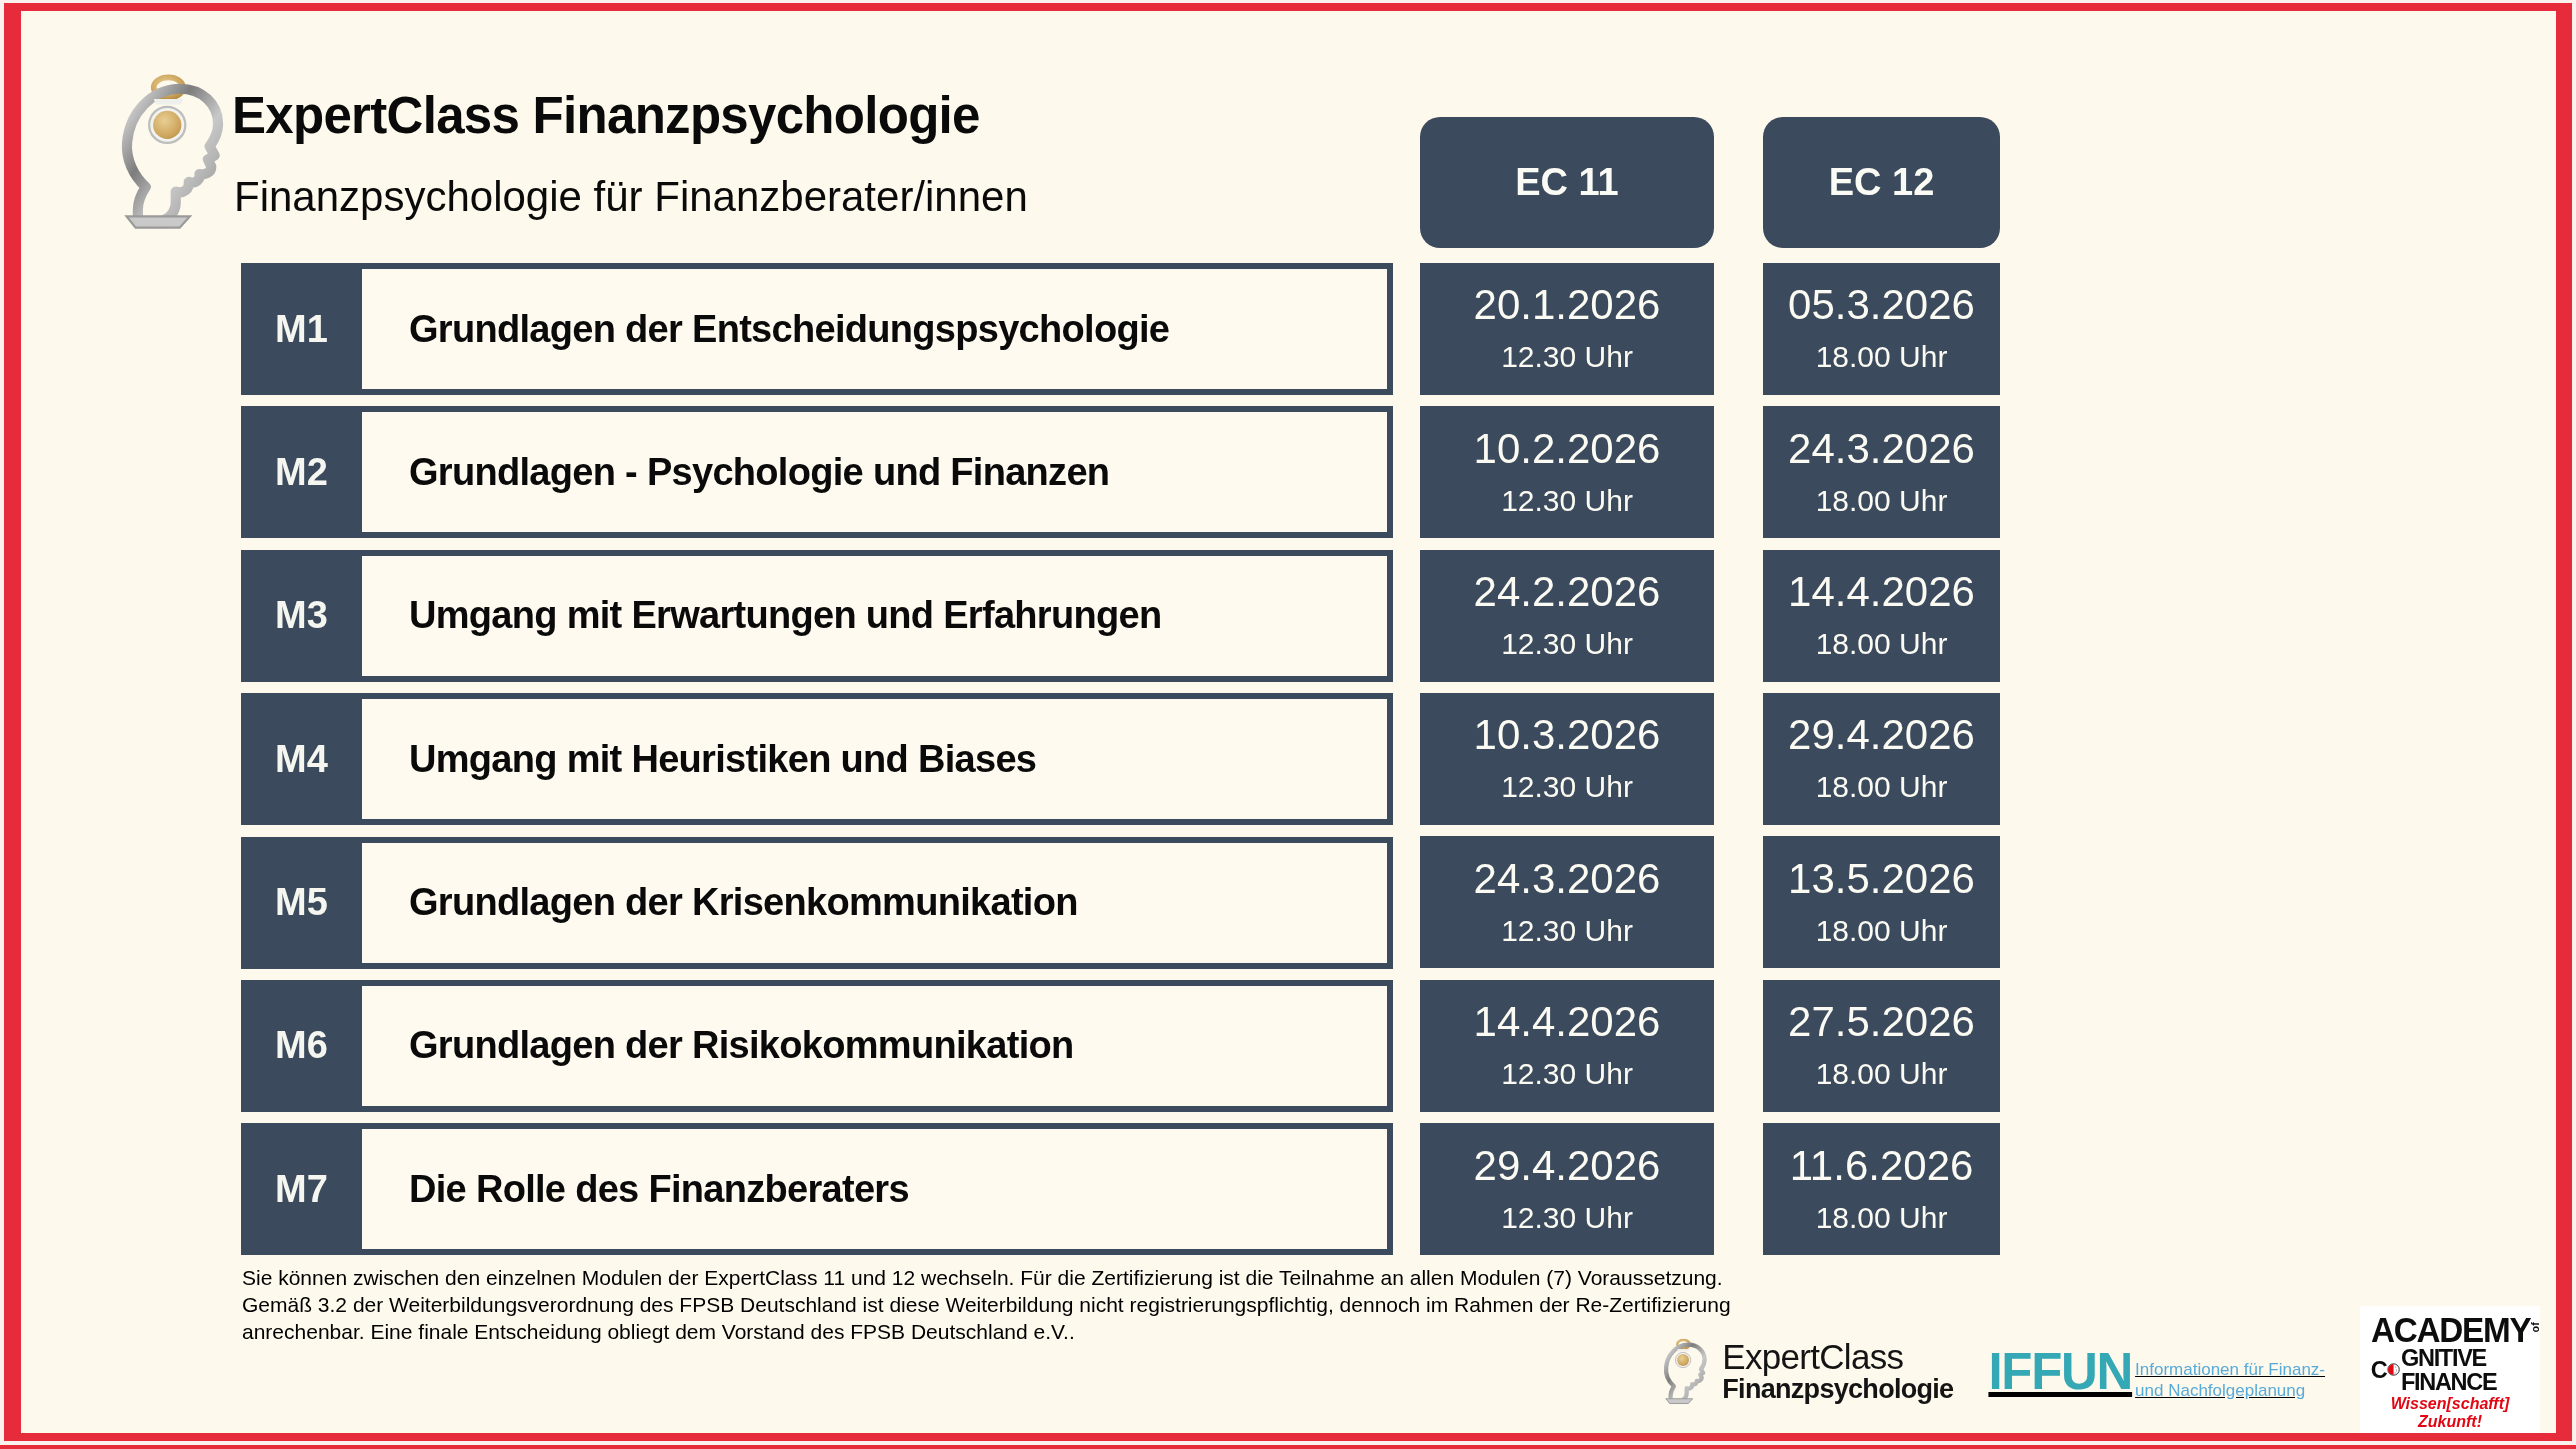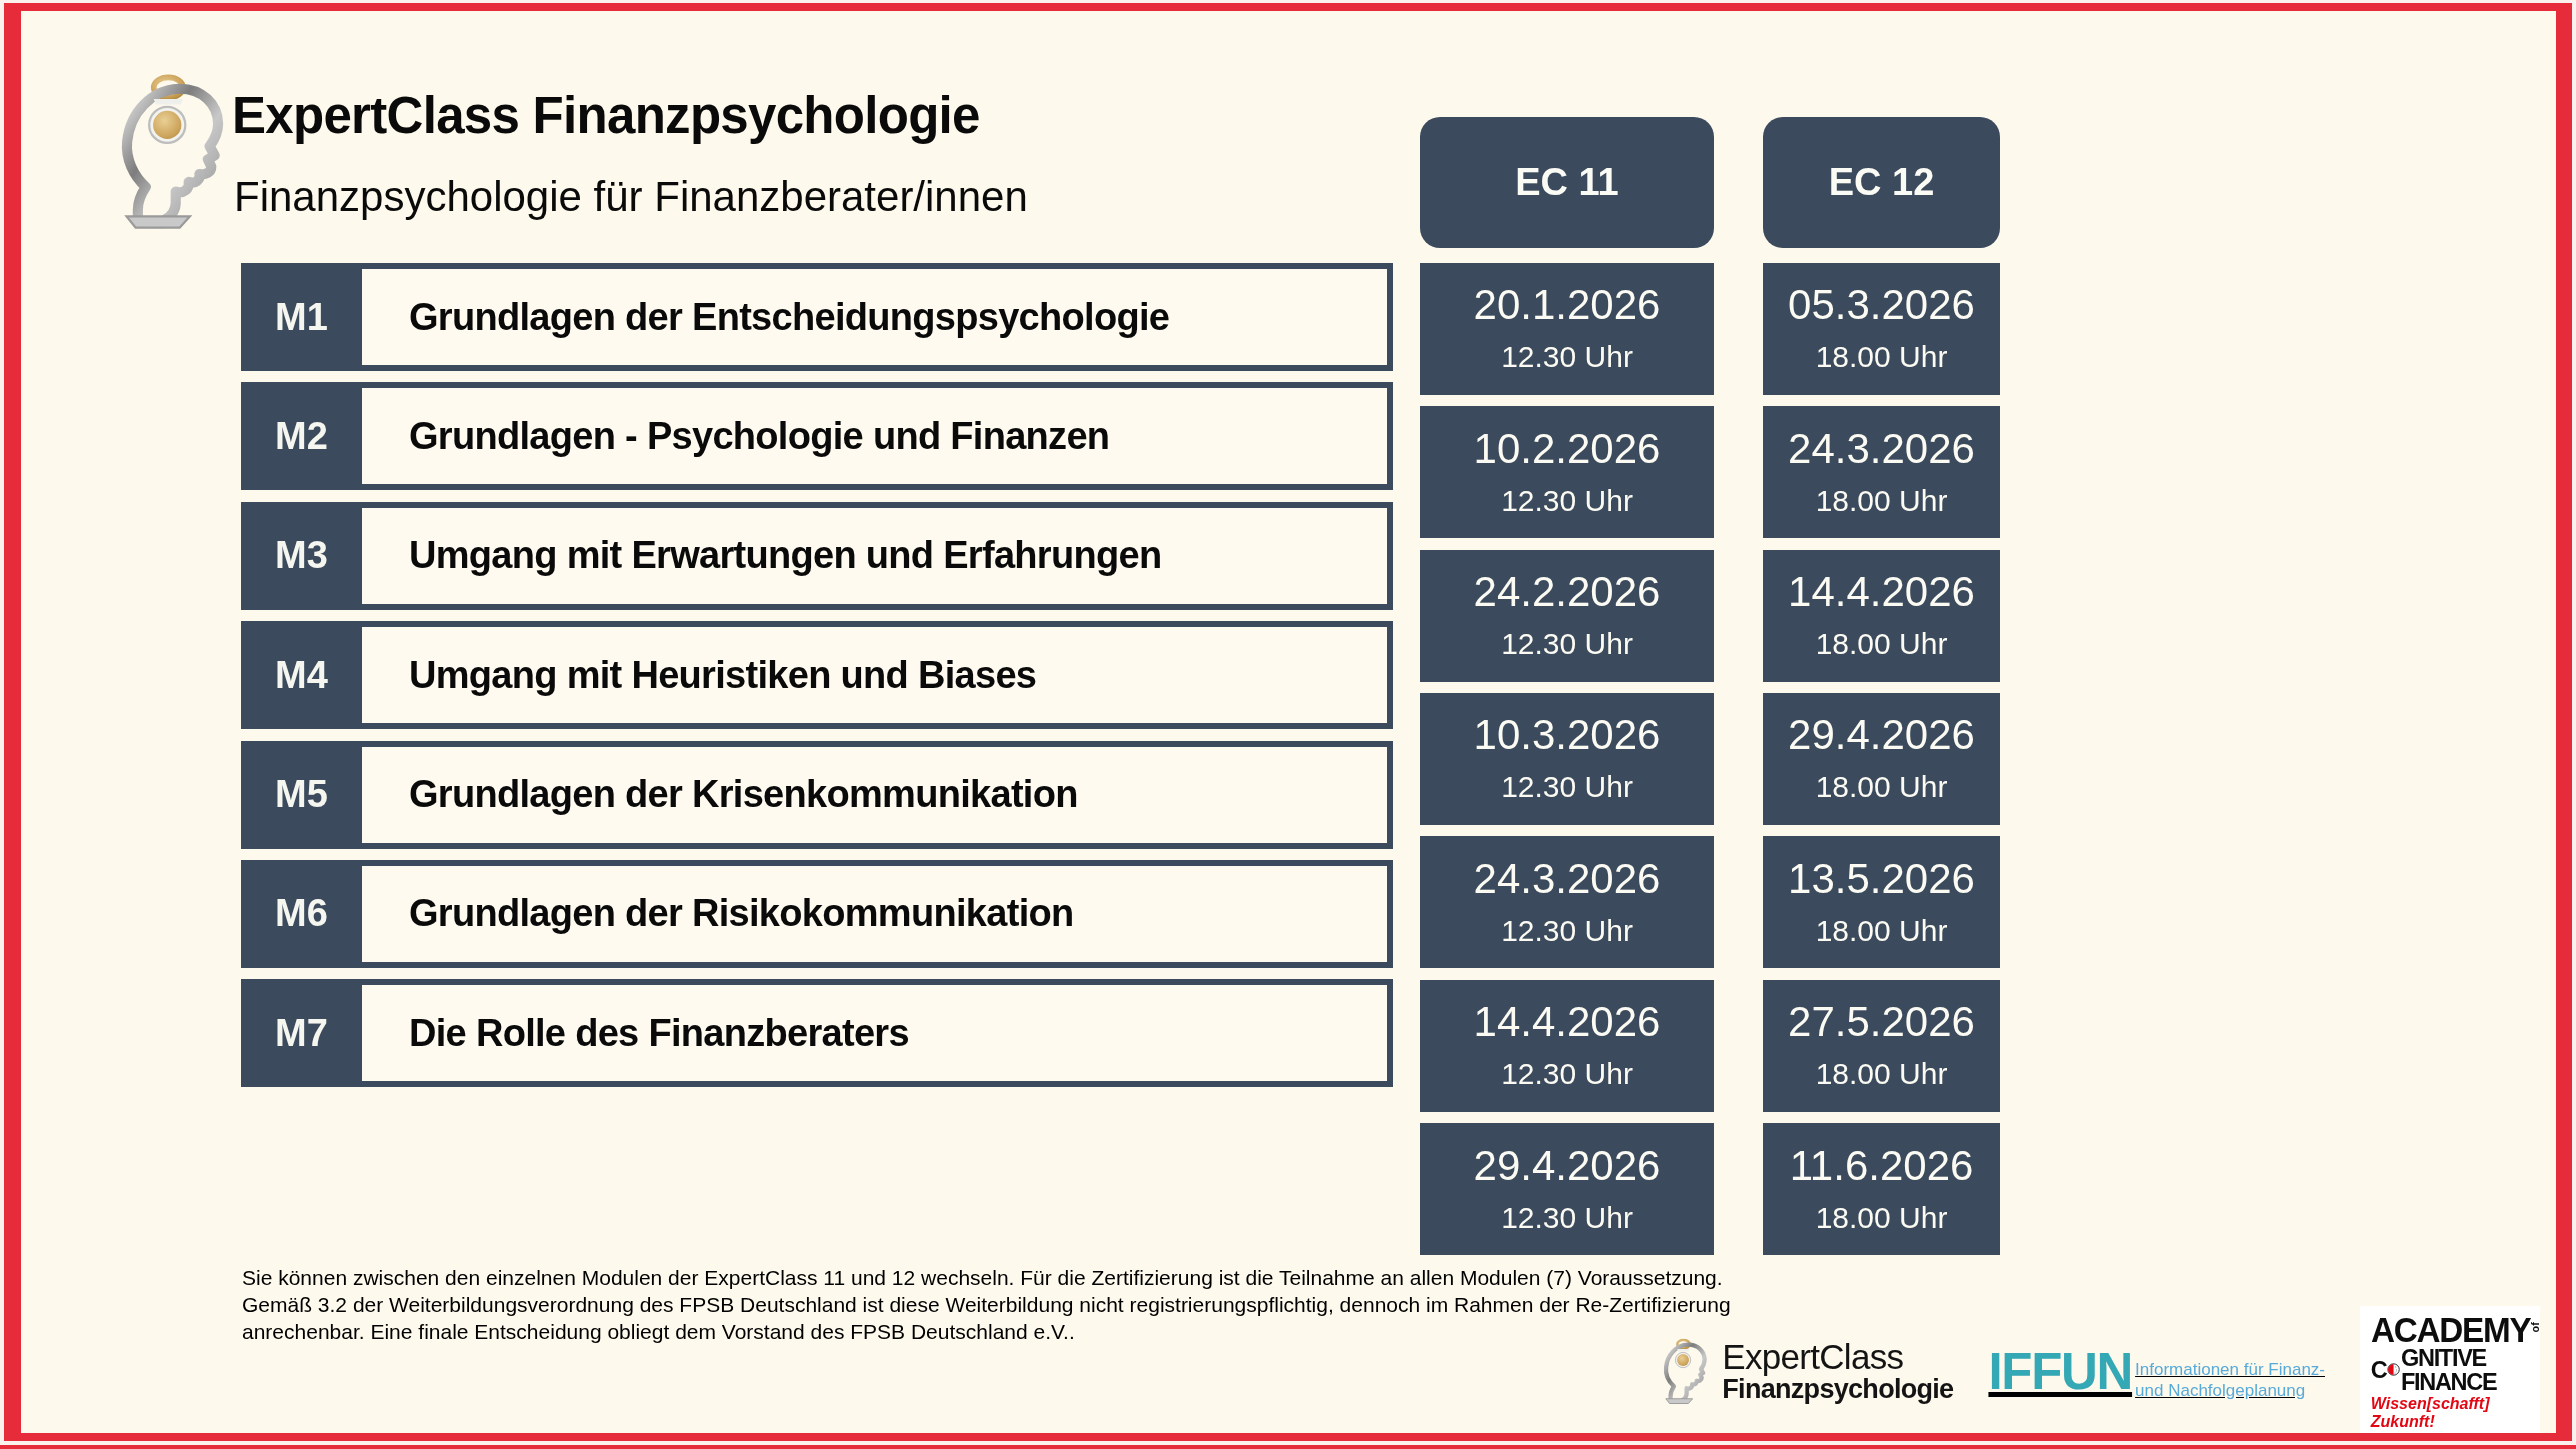--- a/index.html
+++ b/index.html
@@ -24,21 +24,21 @@
   
   .module-column { position:absolute; left:241px; top:263px; width:1152px; display:flex; flex-direction:column; gap:11.4px; }
   .date-column { position:absolute; top:117px; width:294px; display:flex; flex-direction:column; gap:11.4px; }
   #col-ec11 { left:1420px; }
   #col-ec12 { left:1763px; width:237px; }
 
   .ec-header { height:131px; margin-bottom:3.4px; background:#3b4a5c; color:#fbfbf5;
                display:flex; align-items:center; justify-content:center;
                font-size:38px; font-weight:700; letter-spacing:0px;border-radius:20px; }
 
-  .mrow { height:108px; background:#3b4a5c; display:flex; align-items:stretch; }
+  .mrow { height:132px; background:#3b4a5c; display:flex; align-items:stretch; }
   .mlabel { width:121px; display:flex; align-items:center; justify-content:center;
             color:#f6f6f0; font-size:38px; font-weight:700; }
   .mtitle-box { flex:1; margin:6px 6px 6px 0; background:#fefaf0;
                 display:flex; align-items:center; padding-left:47px;font-weight:bold; }
   .mtitle-box span { font-size:38px; color:#0a0a0a; letter-spacing:-0.7px; }
 
   .dbox { height:132px; background:#3b4a5c; display:flex; flex-direction:column;
           align-items:center; justify-content:center; }
   .ddate { font-size:42px; color:#fbfbf3; line-height:48px; }
   .dtime { font-size:30px; color:#fbfbf3; line-height:39px;margin-top:8px; }
@@ -58,21 +58,21 @@
   .iffun-name { font-size:51px; font-weight:800; color:#35a8b5; letter-spacing:-1.3px; }
   .iffun-tagline div { font-size:17px; line-height:21px; color:#58aad9; }
 
   .academy-block { background:#ffffff; padding:8px 10.8px 5.4px 10.8px; width:180px; }
   .academy-row1 { display:flex; }
   .academy-name { font-size:35px; font-weight:900; color:#0d0d0d; letter-spacing:-1.3px; line-height:32px; transform:scaleX(0.95); transform-origin:left; }
   .academy-of { font-size:10.8px; font-weight:700; color:#0d0d0d; transform:rotate(-90deg); margin-left:-1.3px; margin-bottom:5.4px; }
   .academy-row2 { display:flex; align-items:center; margin-top:0px; }
   .academy-row2 .txt { font-size:23.5px; font-weight:900; color:#0d0d0d; letter-spacing:-1.3px; line-height:24px; }
   .brain-icon-svg { width:19px; height:19px; margin:0 0.7px; }
-  .academy-tagline { font-size:16px; font-weight:700; font-style:italic; color:#e30613; text-align:left; margin-top:1.3px; }
+  .academy-tagline { font-size:16px; font-weight:700; font-style:italic; color:#e30613; text-align:center; margin-top:1.3px; }
 
   .hidden-defs { position:absolute; width:0; height:0; overflow:hidden; }
 </style>
 </head>
 <body>
 
 <svg class="hidden-defs" aria-hidden="true">
   <defs>
     <linearGradient id="silverGrad" x1="0" y1="0" x2="1" y2="1">
       <stop offset="0" stop-color="#e8e8e8"></stop>

